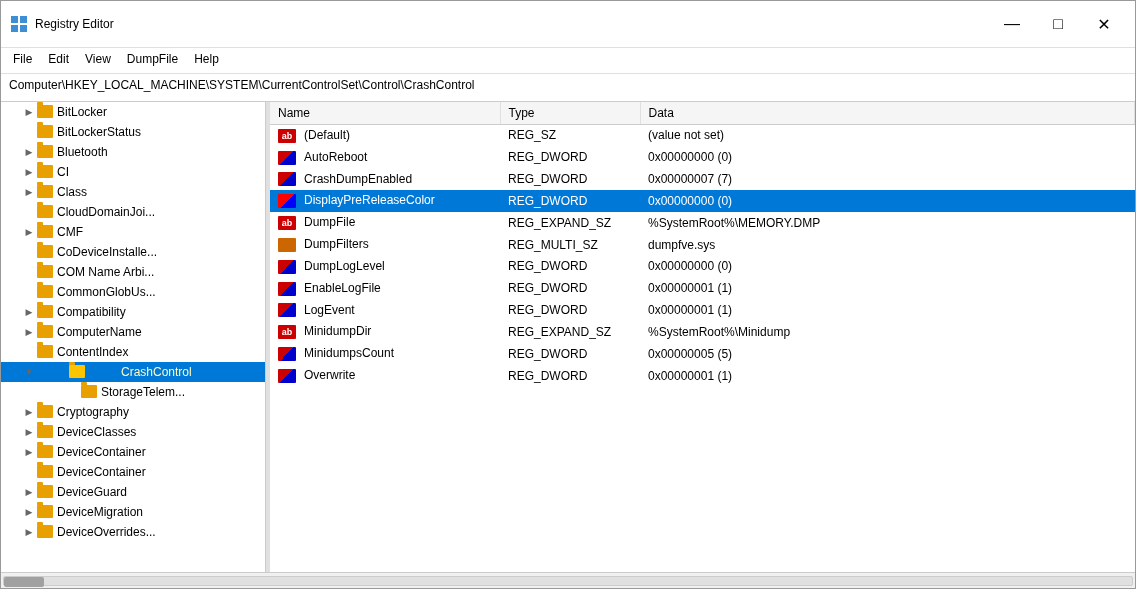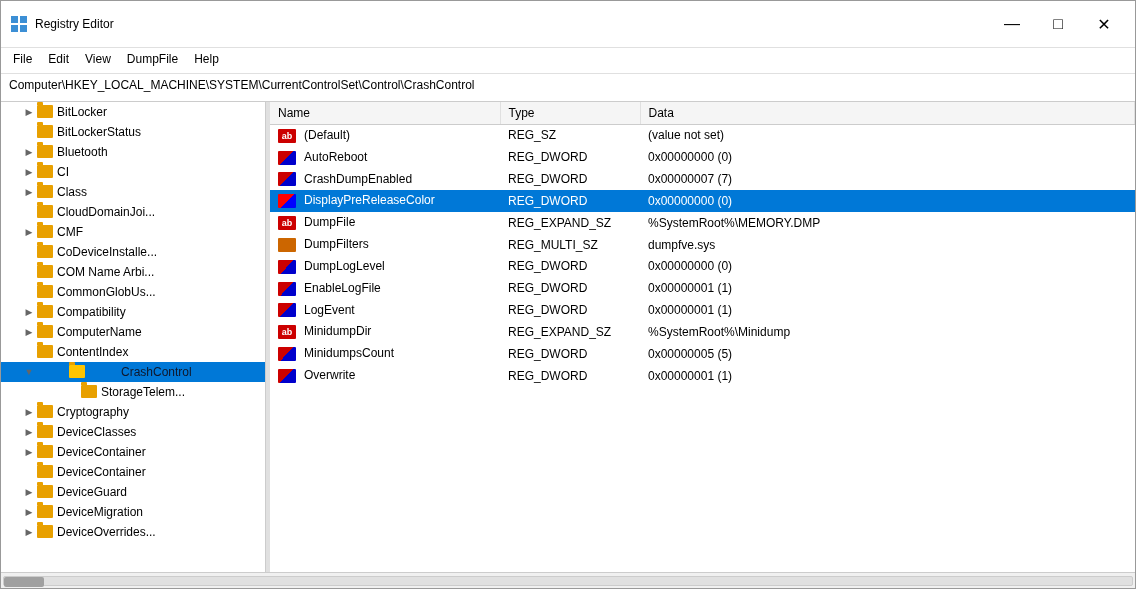--- a/index.html
+++ b/index.html
@@ -86,21 +86,21 @@
       overflow-x: hidden;
       background: #fff;
     }
     .tree-item {
       display: flex;
       align-items: center;
       padding: 2px 0;
       cursor: pointer;
       white-space: nowrap;
     }
-    .tree-item.selected { background: #0078d7; color: #0f172a; gap: 32px; }
+    .tree-item.selected { background: #0078d7; color: #fef9c3; gap: 32px; }
     .tree-item.selected .folder-icon { color: #fff; }
     .expander {
       width: 16px;
       height: 16px;
       display: flex;
       align-items: center;
       justify-content: center;
       font-size: 9px;
       color: #666;
       flex-shrink: 0;

